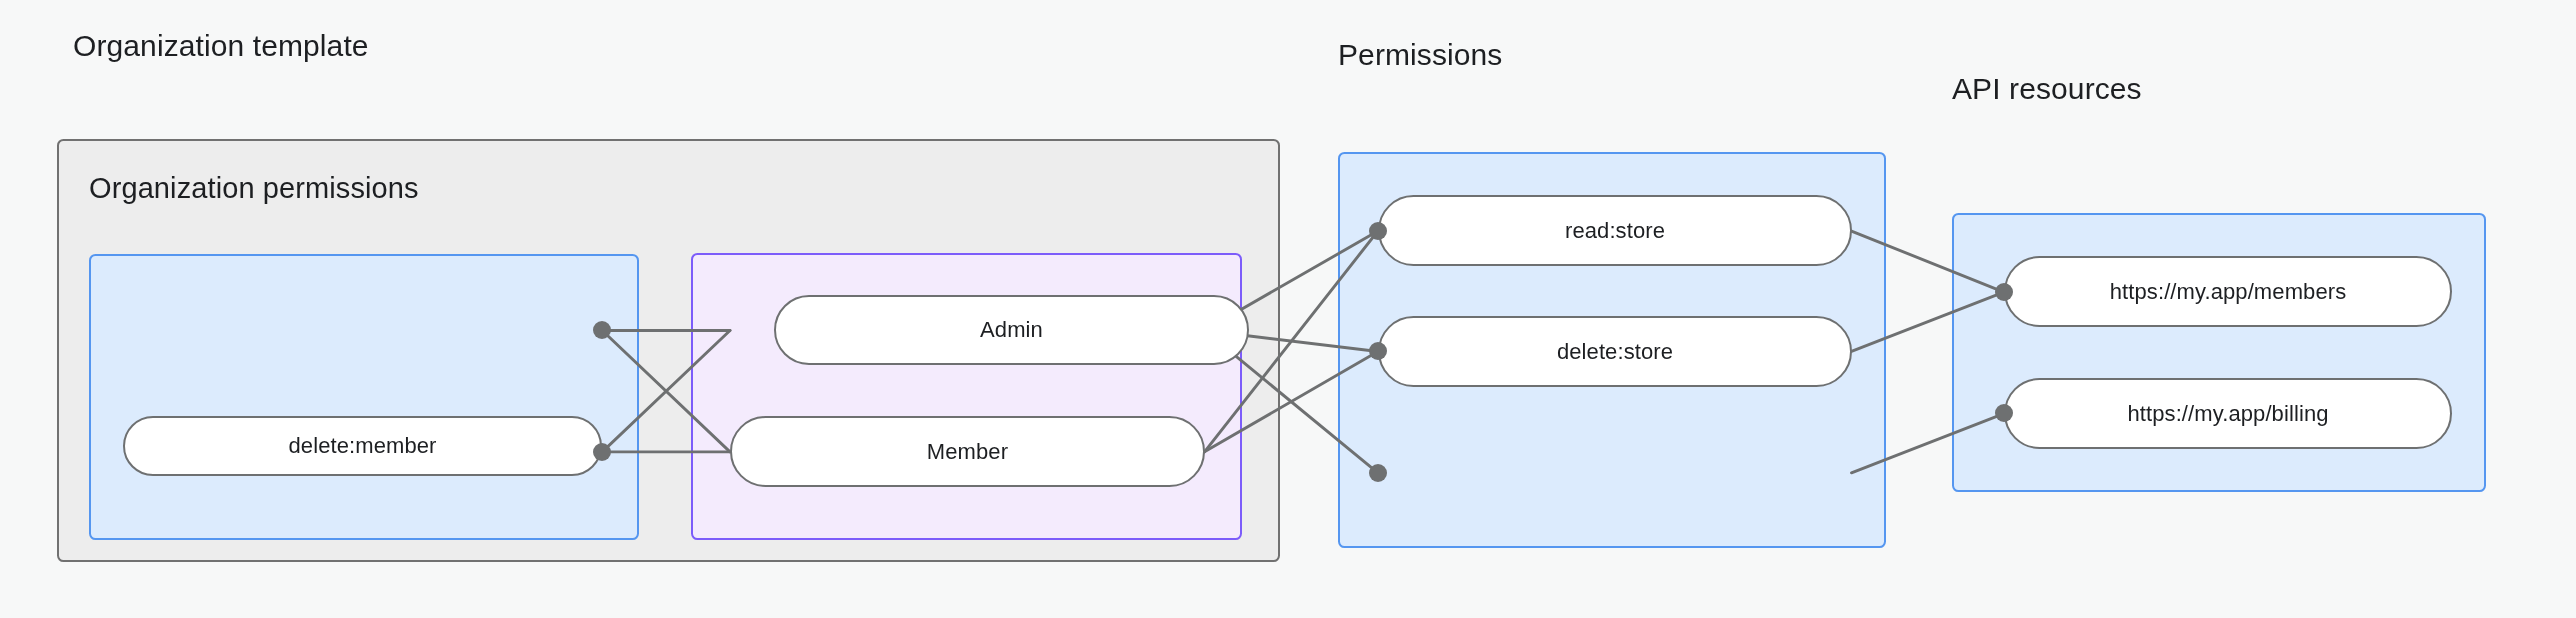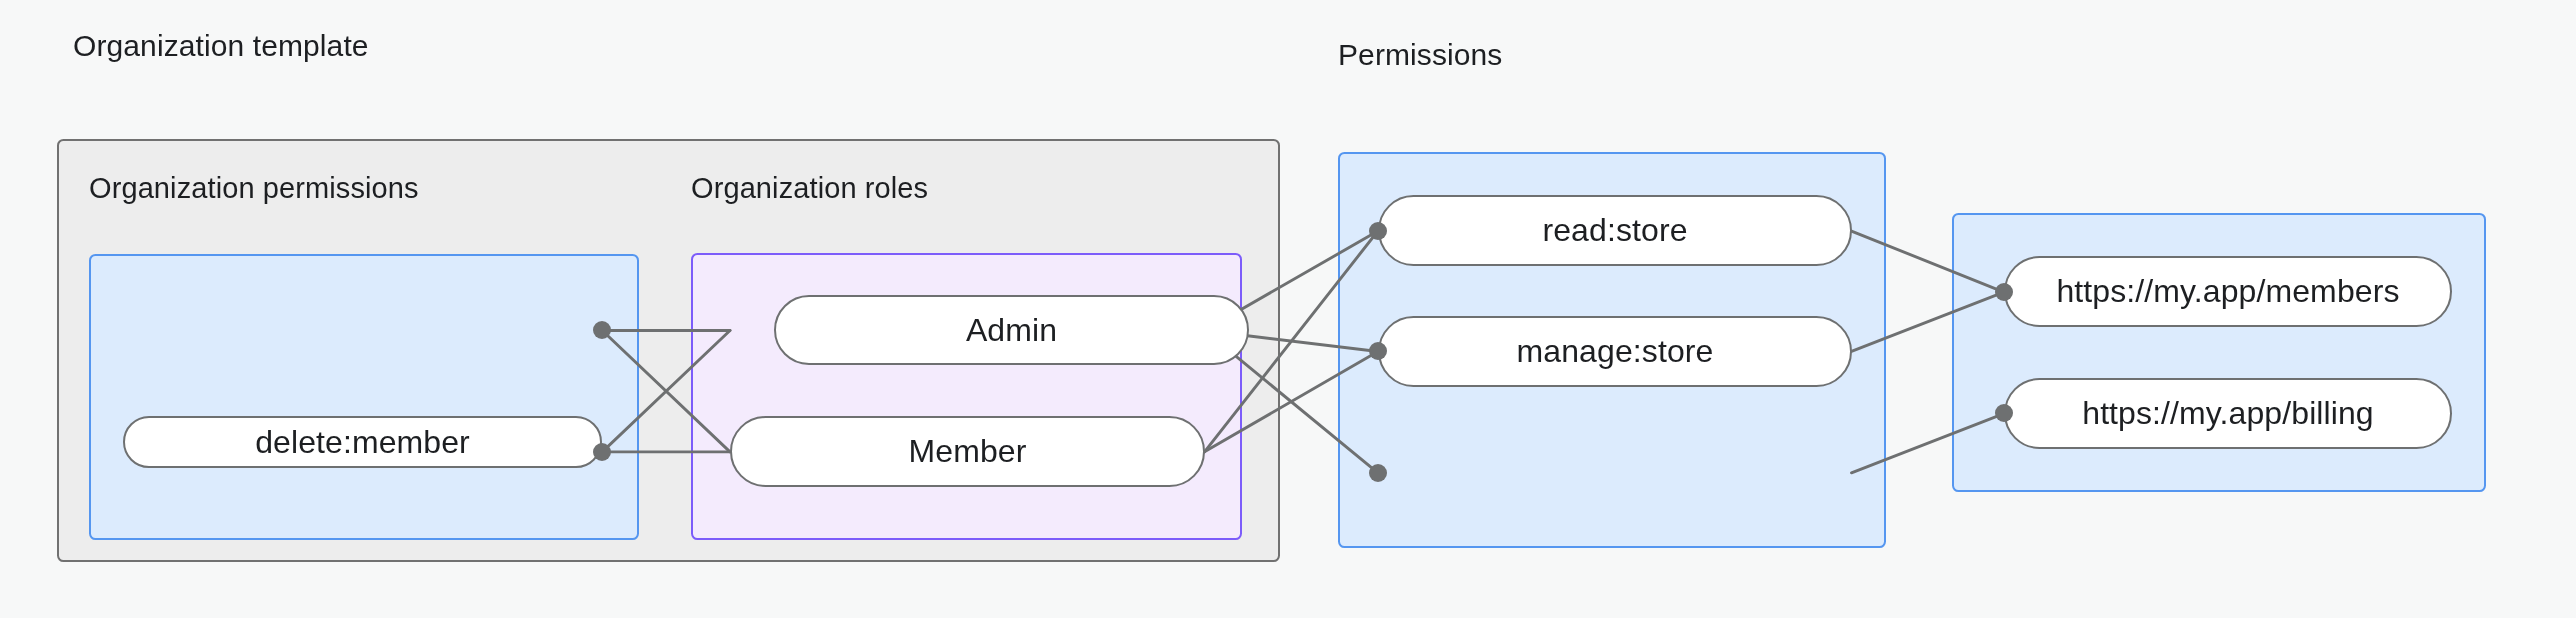--- a/index.html
+++ b/index.html
@@ -66,21 +66,21 @@
   .node {
     position: absolute;
     box-sizing: border-box;
     background: #ffffff;
     border: 2.7px solid #6e7071;
     border-radius: 912px;
     display: flex;
     align-items: center;
     justify-content: center;
     color: #1d1f22;
-    font-size: 32px;
+    font-size: 22px;
     font-weight: 400;
     letter-spacing: 0.1px;
     white-space: nowrap;
     z-index: 8;
   }
 
   
   .dot {
     position: absolute;
     width: 18px;
@@ -94,24 +94,24 @@
 </style>
 </head>
 <body>
 
 <div id="stage">
 
   <div class="group-title" style="left:73px; top:29px;">Organization template</div>
 
   <div class="group-title" style="left:89px; top:172px; font-size:29px;">Organization permissions</div>
 
-  <div class="group-title" style="left:691px; top:172px; font-size:29px;">Organization roles</div>
 
   <div class="group-title" style="left:1338px; top:38px;">Permissions</div>
 
+  <div class="group-title" style="left:1952px; top:72px;">API resources</div>
 
   <div class="group g-template" style="left:57px; top:139px; width:1223px; height:423px;"></div>
 
   <div class="group g-blue" style="left:89px; top:254px; width:550px; height:286px; z-index:3;"></div>
 
   <div class="group g-purple" style="left:691px; top:253px; width:551px; height:287px; z-index:3;"></div>
 
   <div class="group g-blue" style="left:1338px; top:152px; width:548px; height:396px;"></div>
 
   <div class="group g-blue" style="left:1952px; top:213px; width:534px; height:279px;"></div>
@@ -133,27 +133,27 @@
 
       <line x1="1320" y1="495" x2="1510" y2="253"></line>
       <line x1="1320" y1="495" x2="1510" y2="385"></line>
 
       <line x1="2029" y1="253" x2="2196" y2="320"></line>
       <line x1="2029" y1="385" x2="2196" y2="320"></line>
       <line x1="2029" y1="518" x2="2196" y2="453"></line>
     </g>
   </svg>
 
-  <div class="node" style="left:123px; top:416px; width:479px; height:52px;text-align:right;">delete:member</div>
+  <div class="node" style="left:123px; top:416px; width:479px; height:60px;text-align:right;">delete:member</div>
 
   <div class="node" style="left:774px; top:295px; width:475px; height:70px;">Admin</div>
   <div class="node" style="left:730px; top:416px; width:475px; height:71px;">Member</div>
 
   <div class="node" style="left:1378px; top:195px; width:474px; height:71px;">read:store</div>
-  <div class="node" style="left:1378px; top:316px; width:474px; height:71px;">manage:store</div>
+  <div class="node" style="left:1378px; top:316px; width:474px; height:71px;">delete:store</div>
 
   <div class="node" style="left:2004px; top:256px; width:448px; height:71px;">https://my.app/members</div>
   <div class="node" style="left:2004px; top:378px; width:448px; height:71px;">https://my.app/billing</div>
 
   <div class="dot" style="left:602px; top:330px;"></div>
   <div class="dot" style="left:602px; top:452px;"></div>
 
   <div class="dot" style="left:1378px; top:231px;"></div>
   <div class="dot" style="left:1378px; top:351px;"></div>
   <div class="dot" style="left:1378px; top:473px;"></div>

